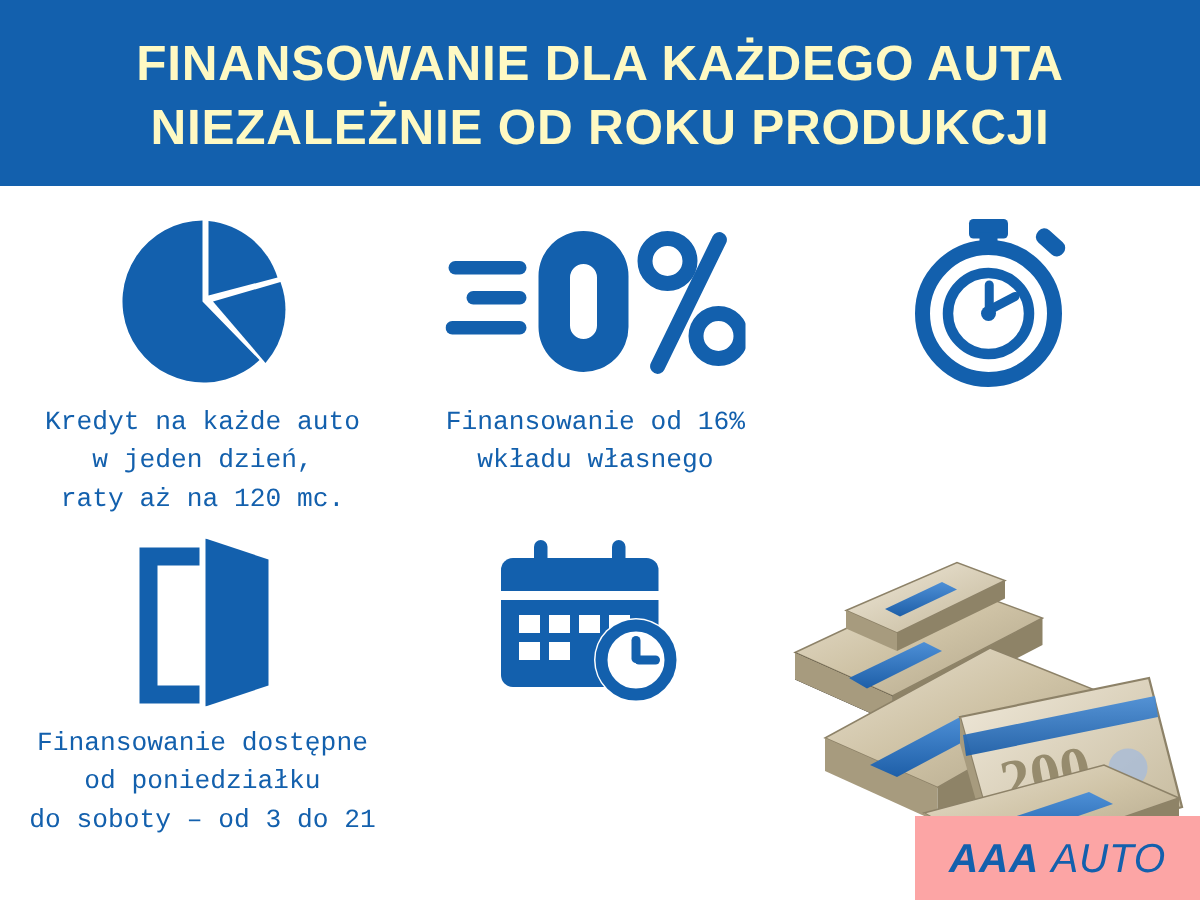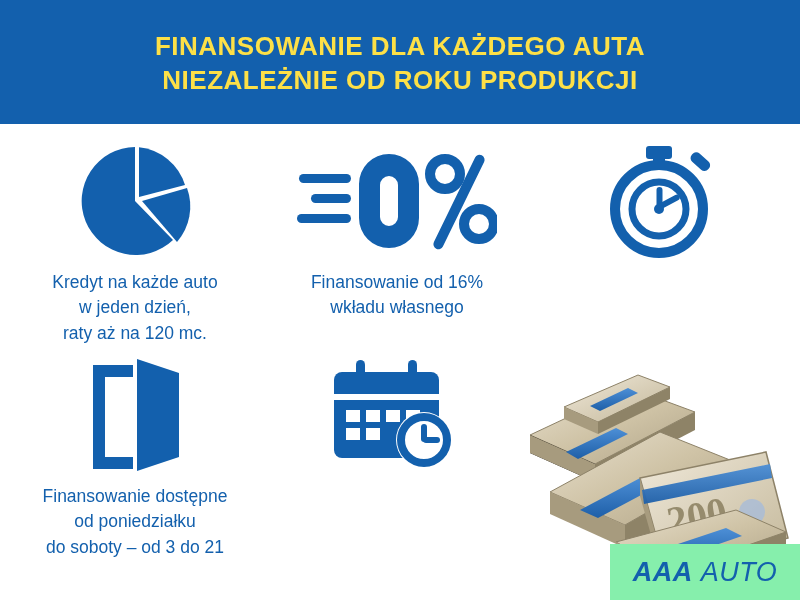--- a/index.html
+++ b/index.html
@@ -20,33 +20,33 @@
     left: 0; top: 0;
     width: 800px; height: 124px;
     background: #1360ad;
     display: flex;
     flex-direction: column;
     align-items: center;
     justify-content: center;
     padding-top: 4px;
   }
   .header-line {
-    color: #fde047;
+    color: #fef9c3;
     font-weight: bold;
-    font-size: 26px;
+    font-size: 33px;
     letter-spacing: 0.5px;
     line-height: 1.30;
     text-align: center;
     white-space: nowrap;
   }
   
   .grid {
     position: absolute;
     left: 0; top: 124px;
-    width: 788px; height: 476px;
+    width: 788px; height: 476px; font-family: Liberation Mono, monospace;
   }
   .cell {
     position: absolute;
     width: 262px;
     display: flex;
     flex-direction: column;
     align-items: center;
   }
   .cell.r1 { top: 18px; }
   .cell.r2 { top: 232px; }
@@ -73,21 +73,21 @@
     position: absolute;
     left: 520px; top: 360px;
     width: 280px; height: 240px;
     overflow: hidden;
   }
   
   .logo {
     position: absolute;
     right: 0; bottom: 0;
     width: 190px; height: 56px;
-    background: #86efac;
+    background: #fca5a5;
     display: flex;
     align-items: center;
     justify-content: center;
   }
   .logo-text {
     color: #1360ad;
     font-size: 27px;
     font-weight: bold;
     letter-spacing: 0.5px;
     font-style: italic;

